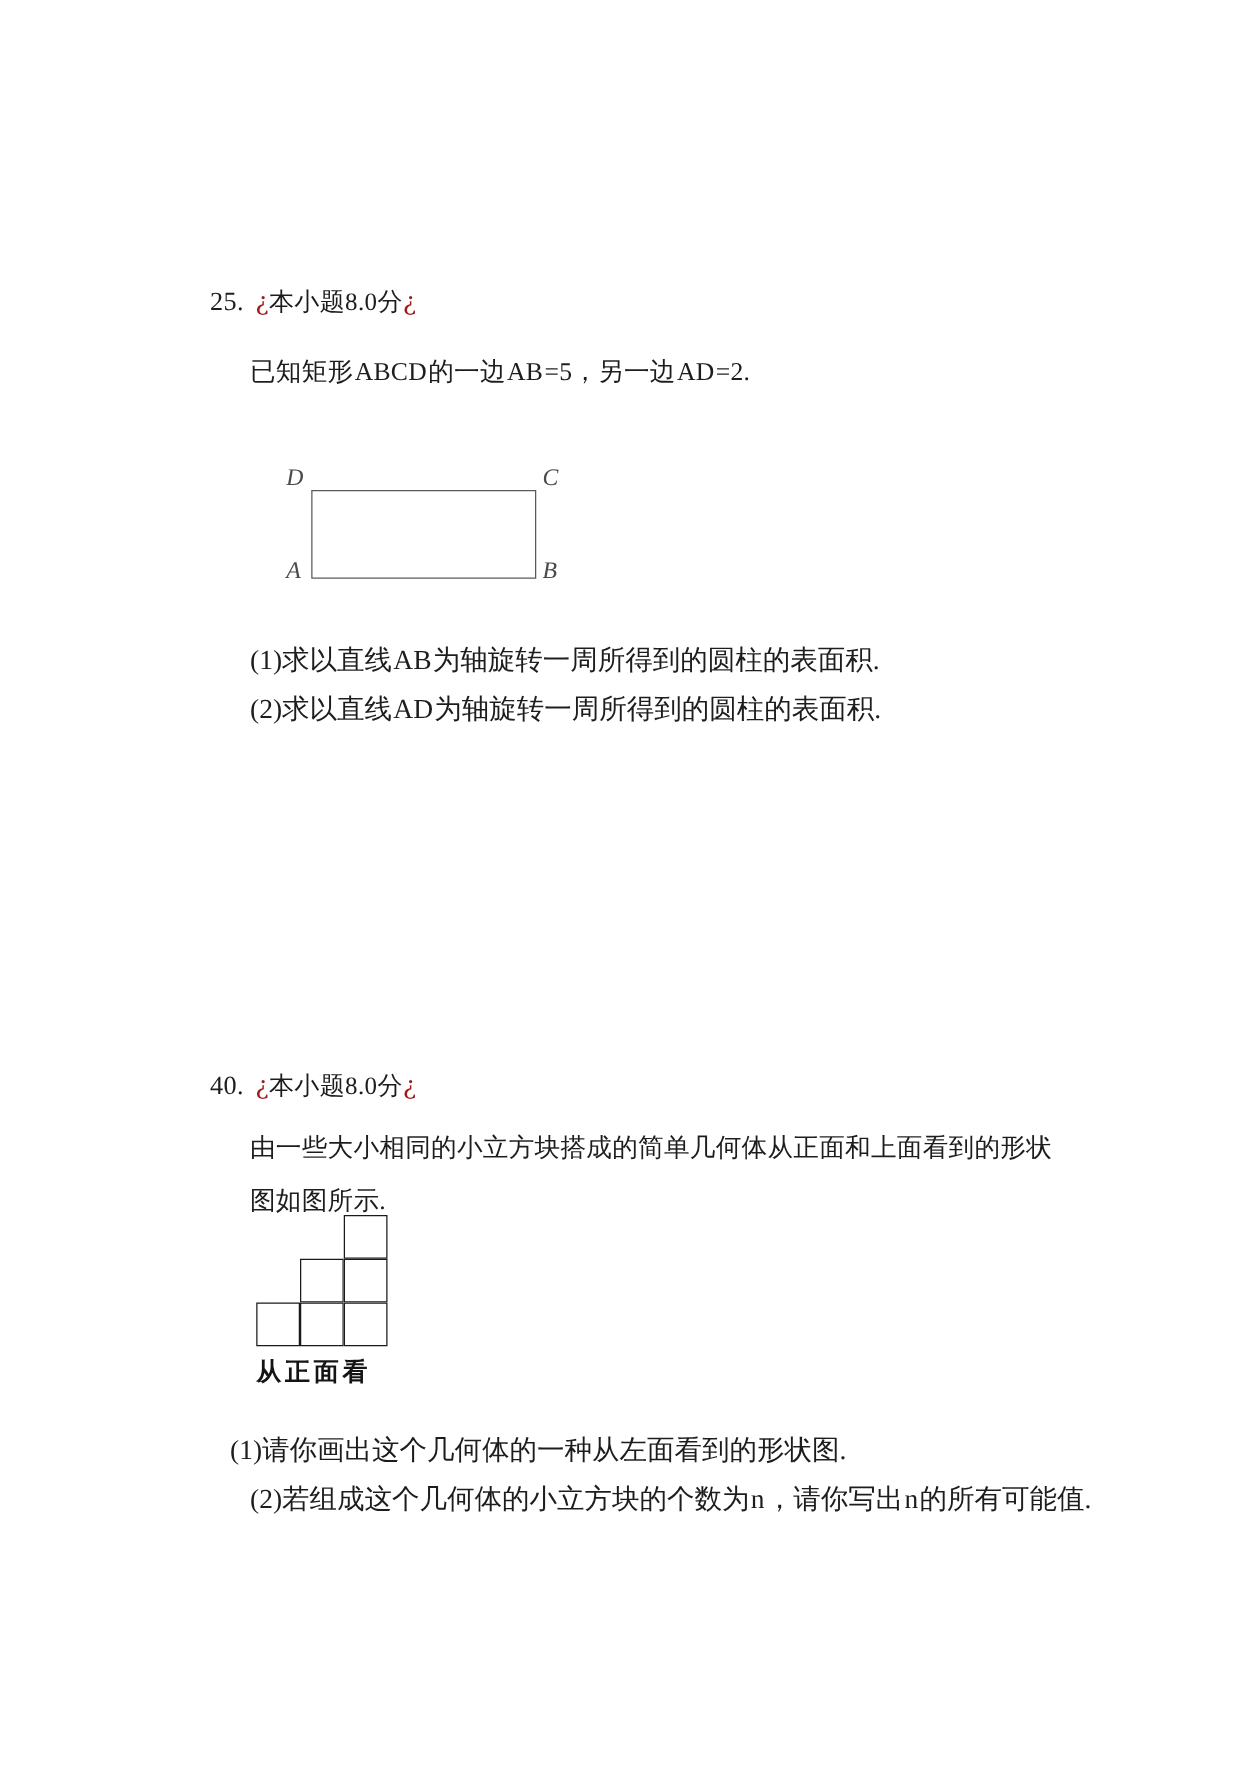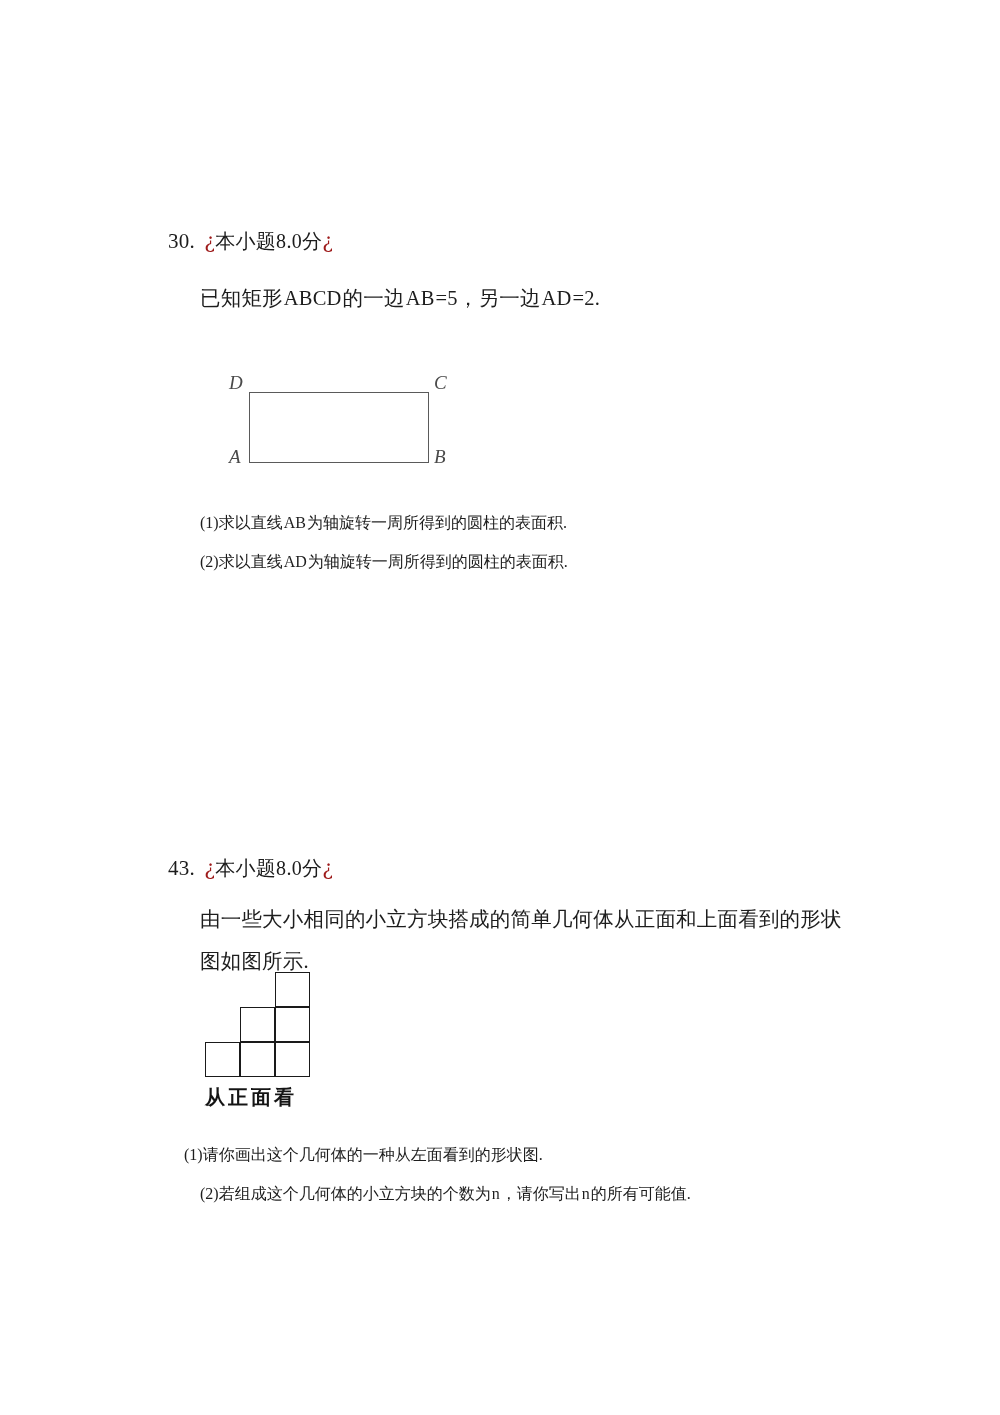--- a/index.html
+++ b/index.html
@@ -65,21 +65,21 @@
     white-space: normal;
     width: 645px;
     line-height: 42px;
   }
   .it {
     font-family: "Liberation Serif", "DejaVu Serif", serif;
     padding: 0 1px;
   }
   .paren-item {
     position: absolute;
-    font-size: 16px;
+    font-size: 22px;
     white-space: nowrap;
     color: #1d1d1d;
   }
 
   
   .fig-rect {
     position: absolute;
     left: 225px;
     top: 370px;
     width: 230px;
@@ -148,21 +148,21 @@
   #view-top .view-caption { left: 2px; top: 77px; }
 </style>
 </head>
 <body>
 
 <div class="page">
 
   <div class="q-block">
 
     <div class="q-head" style="left:168px; top:228px;">
-      <span class="q-num">30.</span><span class="marks"><span class="iq">¿</span><span>本小题8.0分</span><span class="iq">¿</span></span>
+      <span class="q-num">25.</span><span class="marks"><span class="iq">¿</span><span>本小题8.0分</span><span class="iq">¿</span></span>
     </div>
 
     <div class="q-body" style="left:200px; top:278px;">
       <span>已知矩形</span><span class="it">ABCD</span><span>的一边</span><span class="it">AB</span><span>=5，另一边</span><span class="it">AD</span><span>=2.</span>
     </div>
 
     <div class="fig-rect">
       <div class="rect-shape"></div>
       <span class="vlabel d">D</span>
       <span class="vlabel c">C</span>
@@ -176,21 +176,21 @@
 
     <div class="paren-item" style="left:200px; top:552px;">
       <span>(2)</span><span>求以直线</span><span class="it">AD</span><span>为轴旋转一周所得到的圆柱的表面积.</span>
     </div>
 
   </div>
 
   <div class="q-block">
 
     <div class="q-head" style="left:168px; top:855px;">
-      <span class="q-num">43.</span><span class="marks"><span class="iq">¿</span><span>本小题8.0分</span><span class="iq">¿</span></span>
+      <span class="q-num">40.</span><span class="marks"><span class="iq">¿</span><span>本小题8.0分</span><span class="iq">¿</span></span>
     </div>
 
     <div class="q-body wrapline" style="left:200px; top:898px;">由一些大小相同的小立方块搭成的简单几何体从正面和上面看到的形状图如图所示.</div>
 
     <div class="views-row">
 
       <div class="view" id="view-front">
         <div class="view-grid">
 
           <div class="cell" style="left:0px;  top:70px;"></div>

